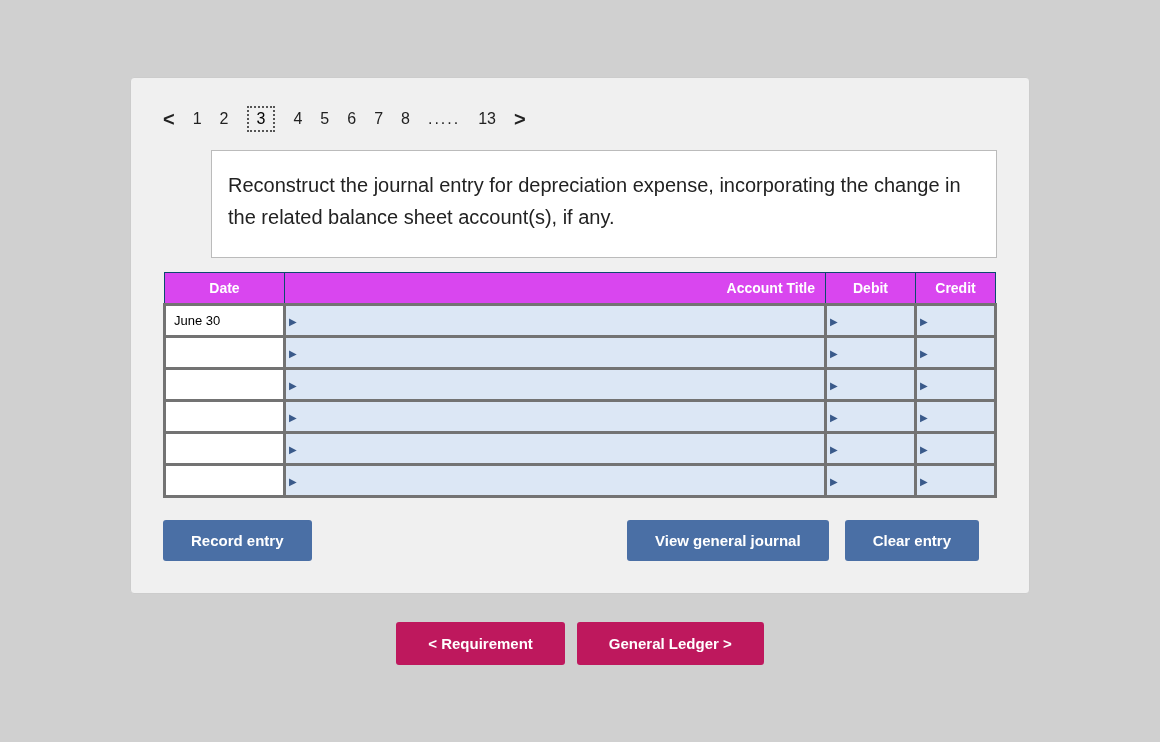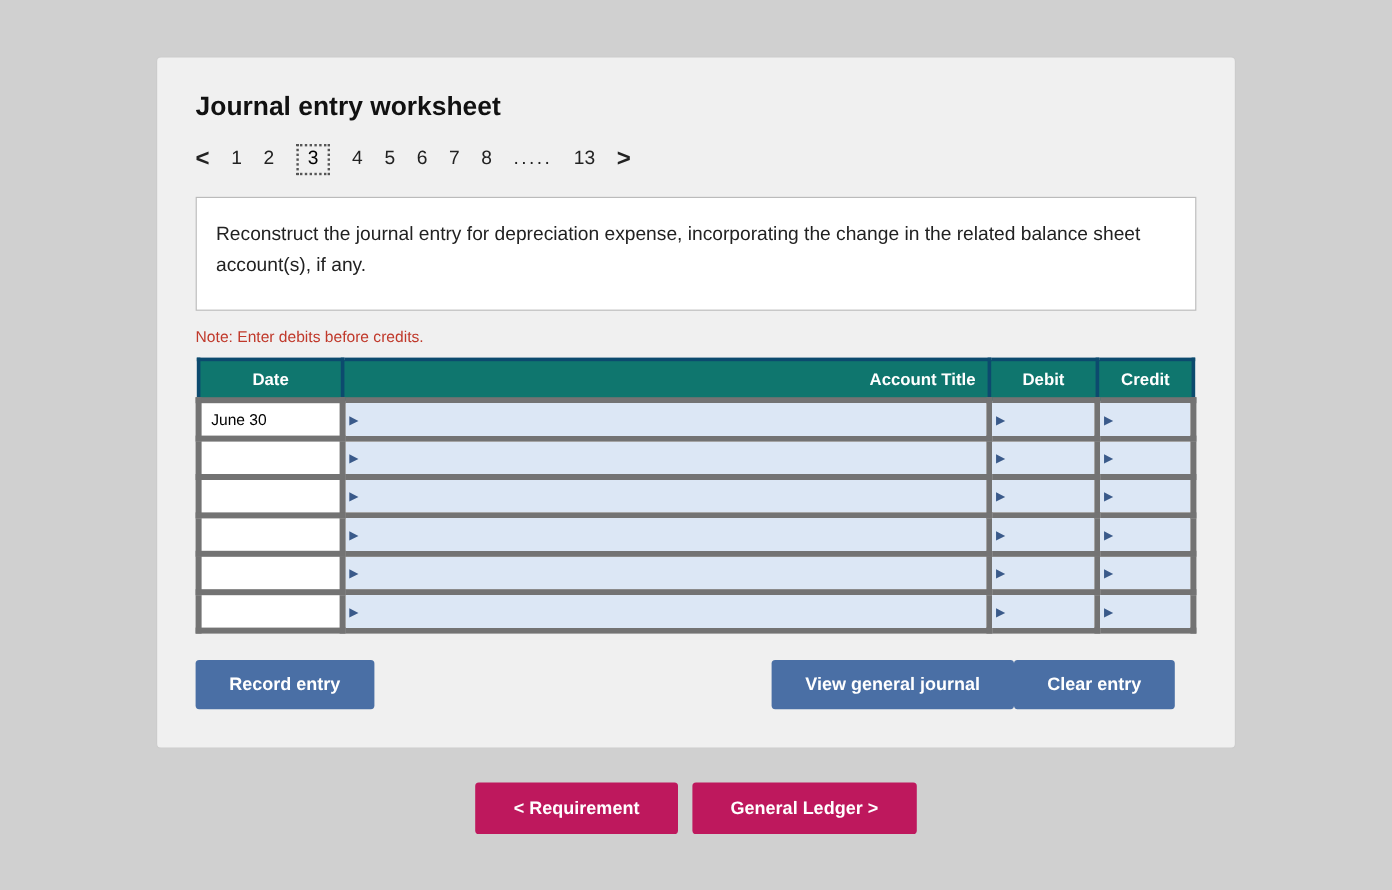--- a/index.html
+++ b/index.html
@@ -54,49 +54,50 @@
     }
     .pagination .dots {
       letter-spacing: 2px;
       color: #222;
     }
     .instruction-box {
       border: 1px solid #bbb;
       background: #fff;
       padding: 18px 16px 24px 16px;
       margin-bottom: 14px;
-      font-size: 16px;
+      font-size: 20px;
       color: #222;
       line-height: 1.6;
+      margin-left: 48px;
     }
     .note {
       color: #c0392b;
       font-size: 13px;
       margin-bottom: 10px;
     }
     table {
       border-collapse: collapse;
       width: 100%;
       margin-bottom: 22px;
     }
     thead th {
-      background: #0f766e;
+      background: #d946ef;
       color: #fff;
       font-weight: bold;
       padding: 7px 10px;
-      border: 3px solid #0c4a6e;
+      border: 1px solid #0c4a6e;
       text-align: center;
       font-size: 14px;
     }
     thead th.date-col { width: 120px; text-align: center; }
     thead th.account-col { text-align: right; }
     thead th.debit-col { width: 90px; }
     thead th.credit-col { width: 80px; text-align: center; }
     tbody tr td {
-      border: 5px solid #737373;
+      border: 3px solid #737373;
       padding: 0;
       height: 32px;
     }
     tbody tr td.date-cell {
       padding-left: 8px;
       font-size: 13px;
       vertical-align: middle;
       background: #fff;
     }
     tbody tr td.account-cell {
@@ -152,21 +153,21 @@
       height: 100%;
       border: none;
       background: transparent;
       padding-left: 18px;
       font-size: 13px;
       outline: none;
     }
     .btn-row {
       display: flex;
       align-items: flex-end;
-      gap: 0;
+      gap: 16px;
     }
     .btn {
       background: #4a6fa5;
       color: #fff;
       border: none;
       border-radius: 3px;
       padding: 12px 28px;
       font-size: 15px;
       font-weight: bold;
       cursor: pointer;
@@ -192,39 +193,37 @@
       cursor: pointer;
       display: flex;
       align-items: center;
       gap: 8px;
     }
   </style>
 </head>
 <body>
 
 <div class="main-card">
-  <div class="title">Journal entry worksheet</div>
   <div class="pagination">
     <span class="nav-arrow">&lt;</span>
     <span class="page-num">1</span>
     <span class="page-num">2</span>
     <span class="page-active">3</span>
     <span class="page-num">4</span>
     <span class="page-num">5</span>
     <span class="page-num">6</span>
     <span class="page-num">7</span>
     <span class="page-num">8</span>
     <span class="dots">.....</span>
     <span class="page-num">13</span>
     <span class="nav-arrow">&gt;</span>
   </div>
   <div class="instruction-box">
     <span>Reconstruct the journal entry for depreciation expense, incorporating the change in the related balance sheet account(s), if any.</span>
   </div>
-  <div class="note">Note: Enter debits before credits.</div>
   <table>
     <thead>
       <tr>
         <th class="date-col">Date</th>
         <th class="account-col">Account Title</th>
         <th class="debit-col">Debit</th>
         <th class="credit-col">Credit</th>
       </tr>
     </thead>
     <tbody>

